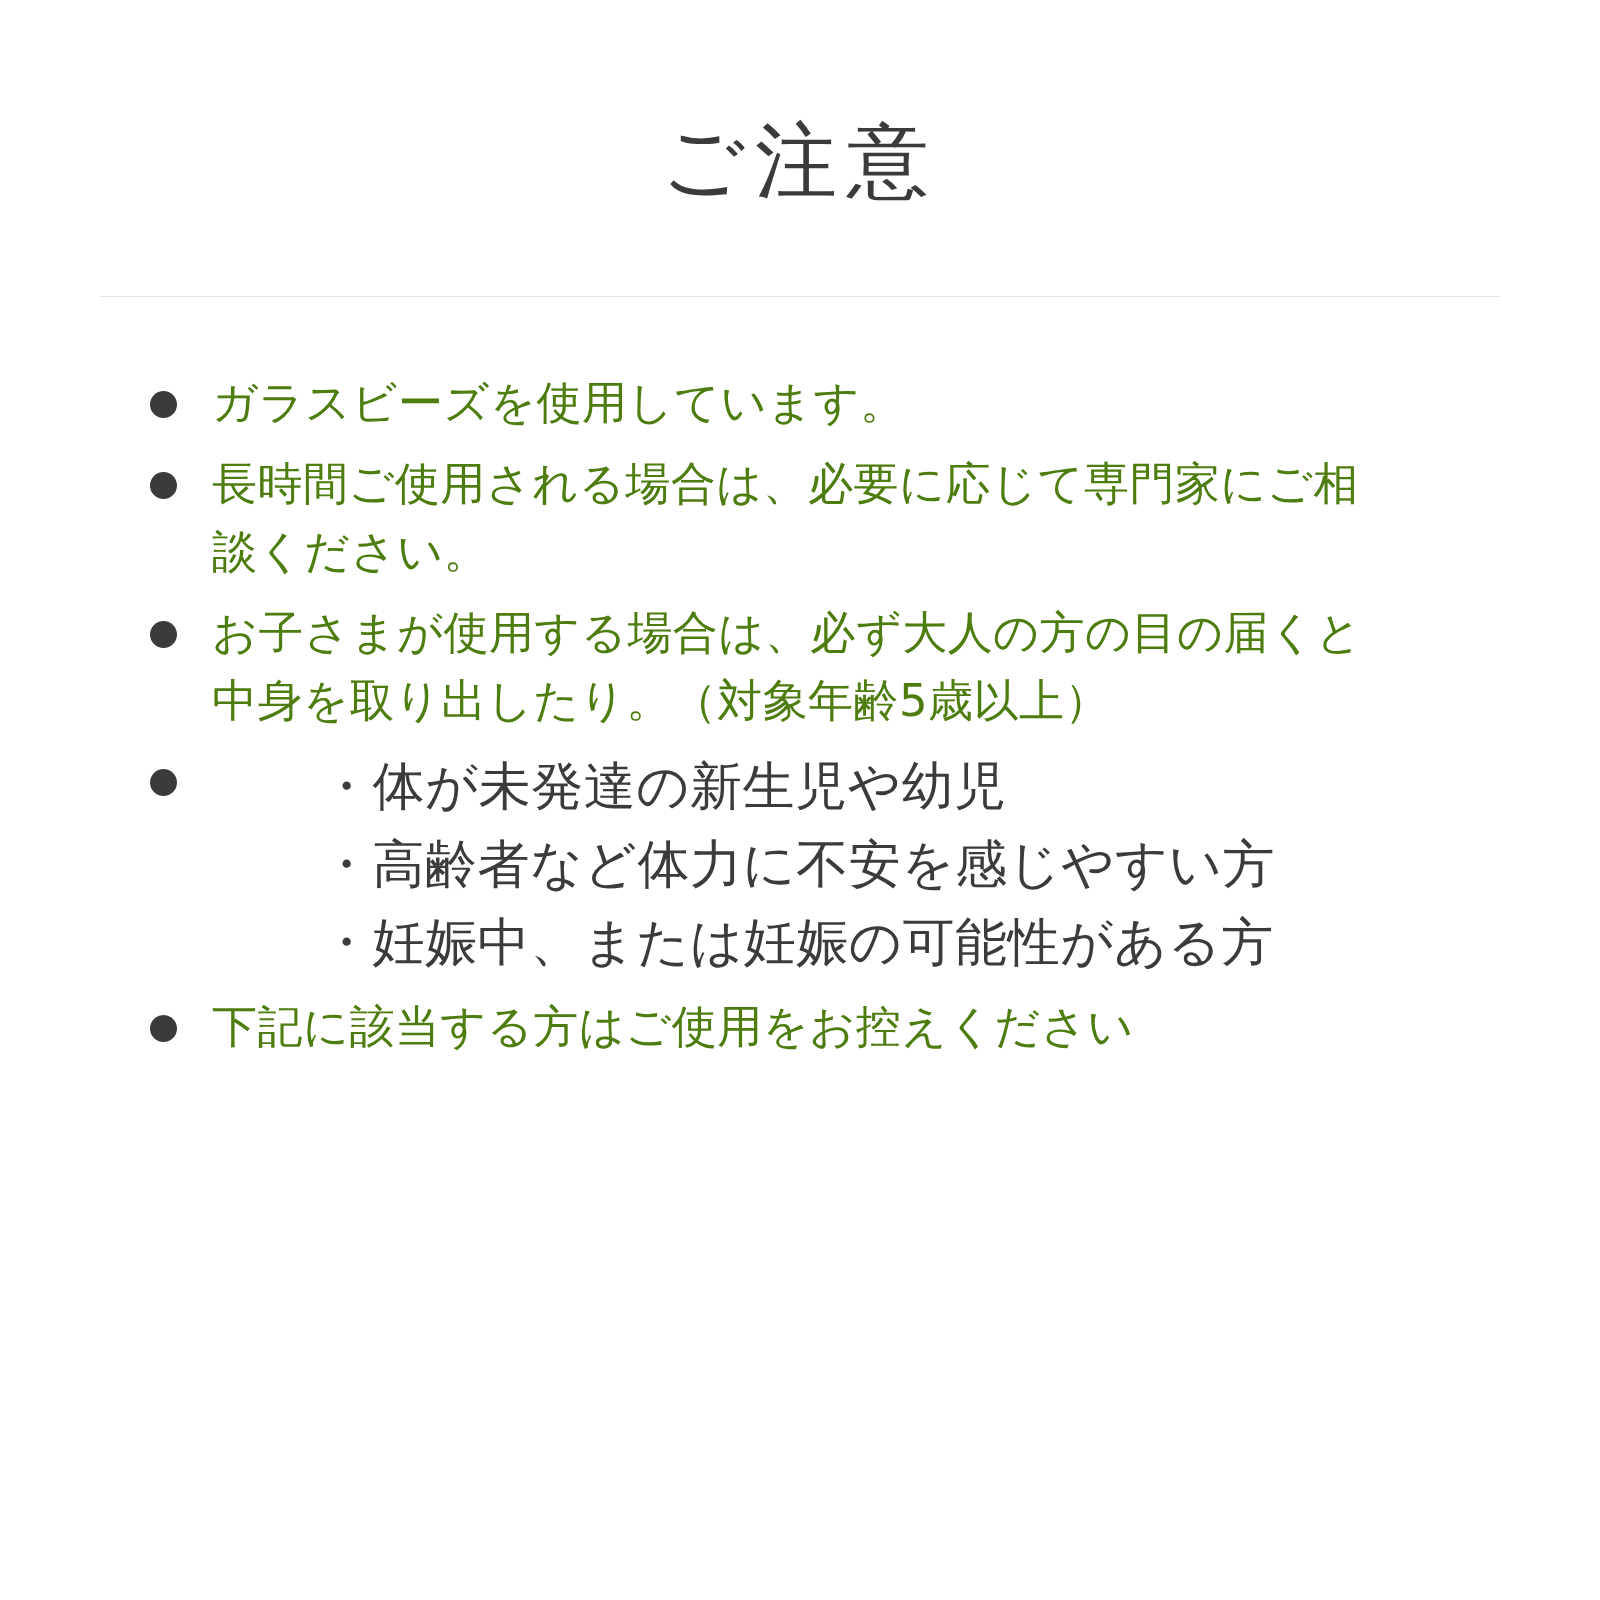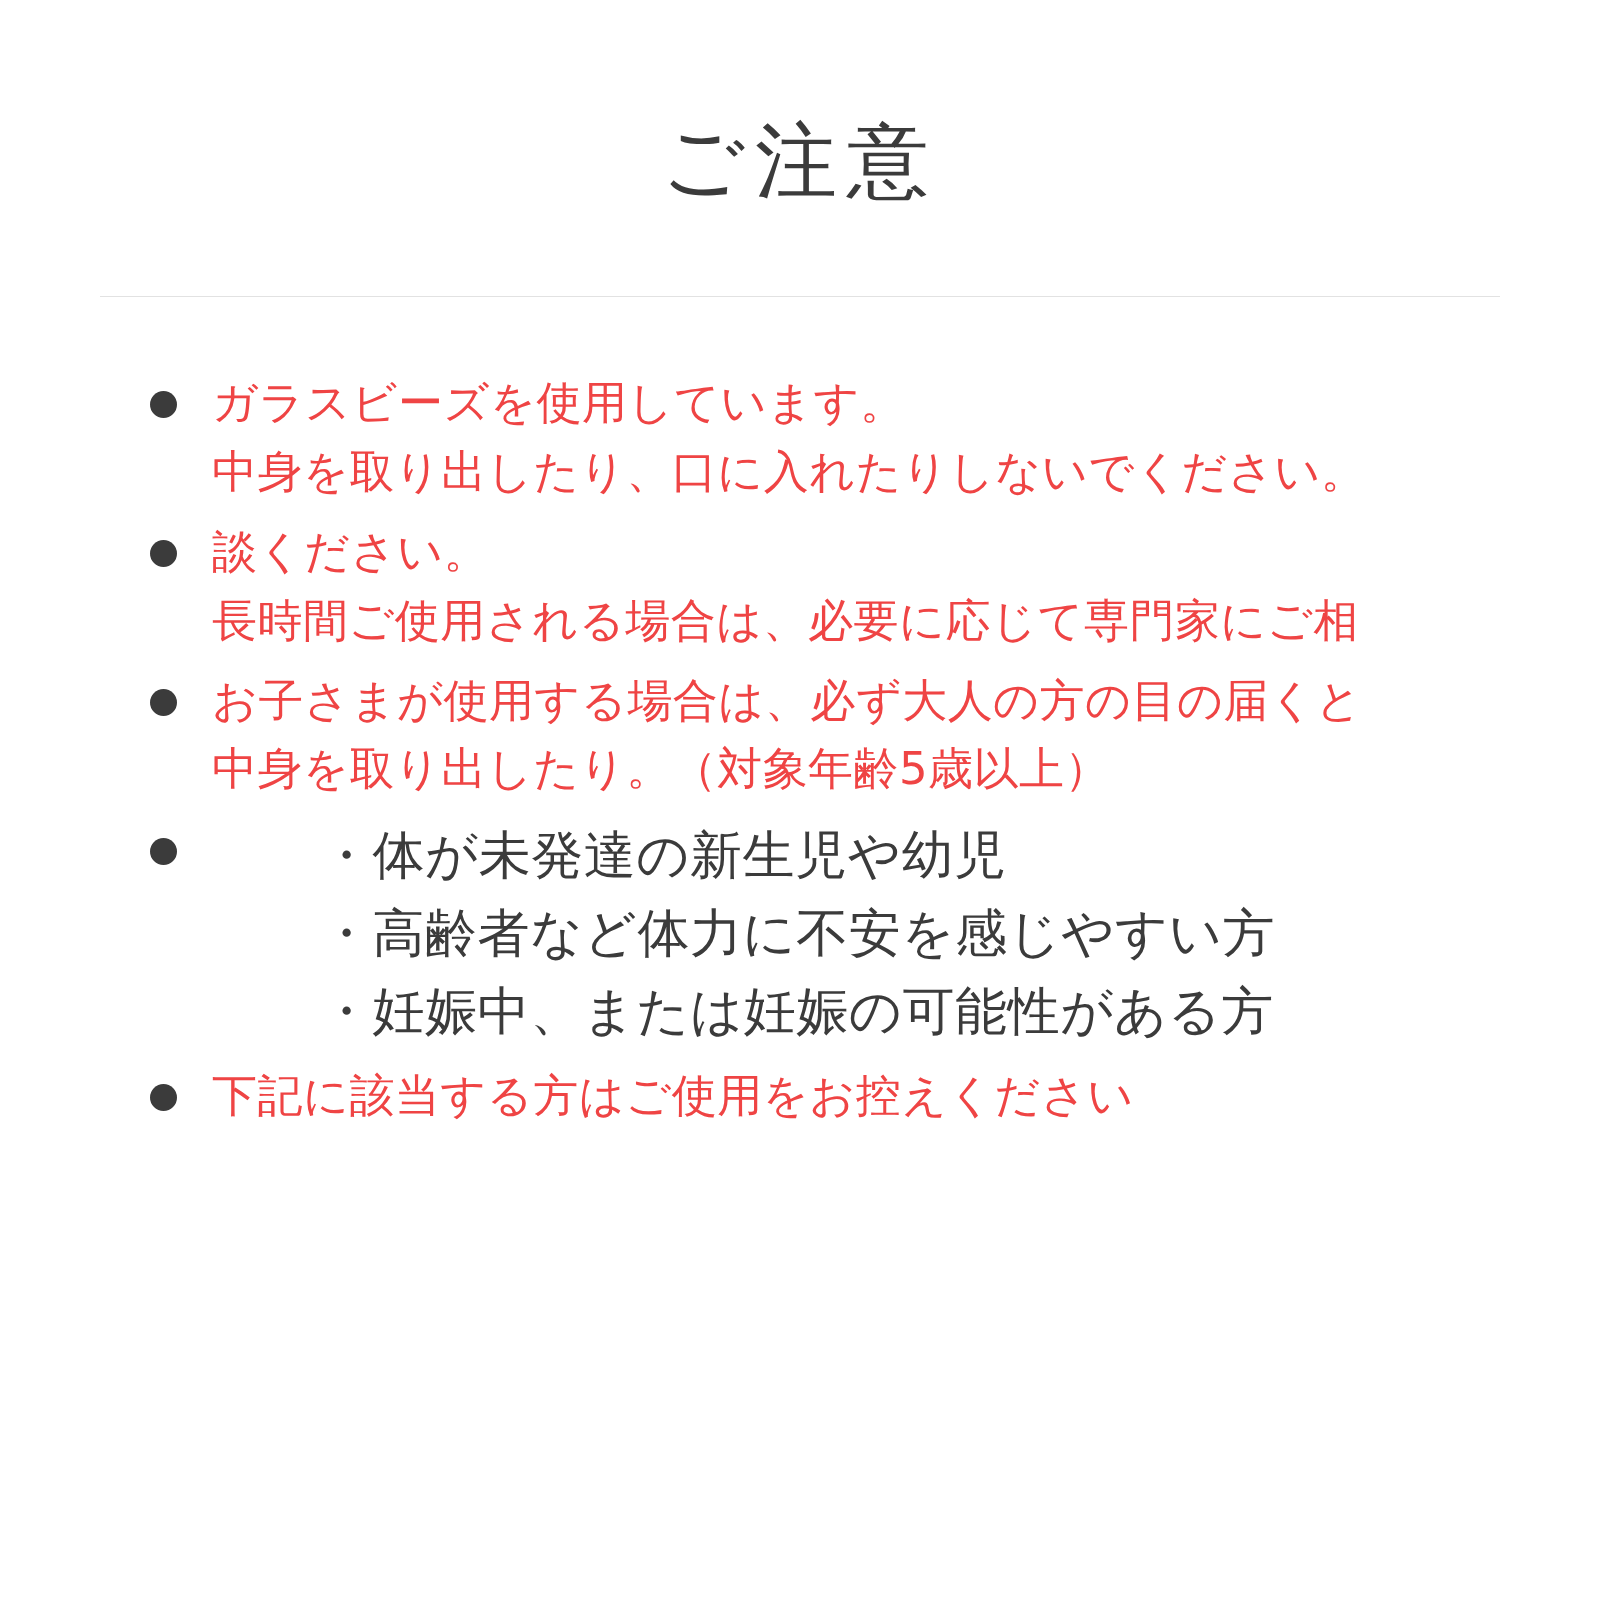--- a/index.html
+++ b/index.html
@@ -53,21 +53,21 @@
     border-radius: 50%;
     background: #3b3b3b;
   }
   .item-lines {
     padding-left: 62px;
   }
   .line {
     font-size: 45px;
     line-height: 1.52;
     letter-spacing: 0.01em;
-    color: #ef4444;
+    color: #4d7c0f;
     white-space: nowrap;
   }
   .subitem {
     font-size: 52px;
     line-height: 1.5;
     letter-spacing: 0.01em;
     color: #3b3b3b;
     padding-left: 108px;
     white-space: nowrap;
   }
@@ -80,30 +80,29 @@
   <div class="title">ご注意</div>
 
   <div class="divider"></div>
 
   <ul class="list">
 
     <li class="item">
       <span class="bullet"></span>
       <div class="item-lines">
         <div class="line">ガラスビーズを使用しています。</div>
-        <div class="line">中身を取り出したり、口に入れたりしないでください。</div>
       </div>
     </li>
 
 
     <li class="item">
       <span class="bullet"></span>
       <div class="item-lines">
+        <div class="line">長時間ご使用される場合は、必要に応じて専門家にご相</div>
         <div class="line">談ください。</div>
-        <div class="line">長時間ご使用される場合は、必要に応じて専門家にご相</div>
       </div>
     </li>
 
     <li class="item">
       <span class="bullet"></span>
       <div class="item-lines">
         <div class="line">お子さまが使用する場合は、必ず大人の方の目の届くと</div>
         <div class="line">中身を取り出したり。（対象年齢5歳以上）</div>
       </div>
     </li>

